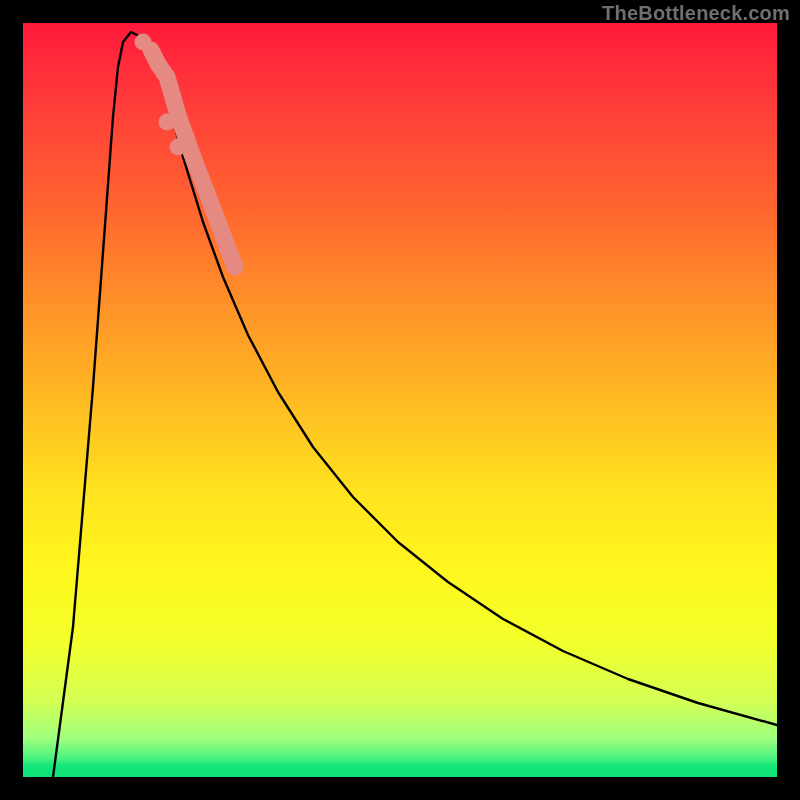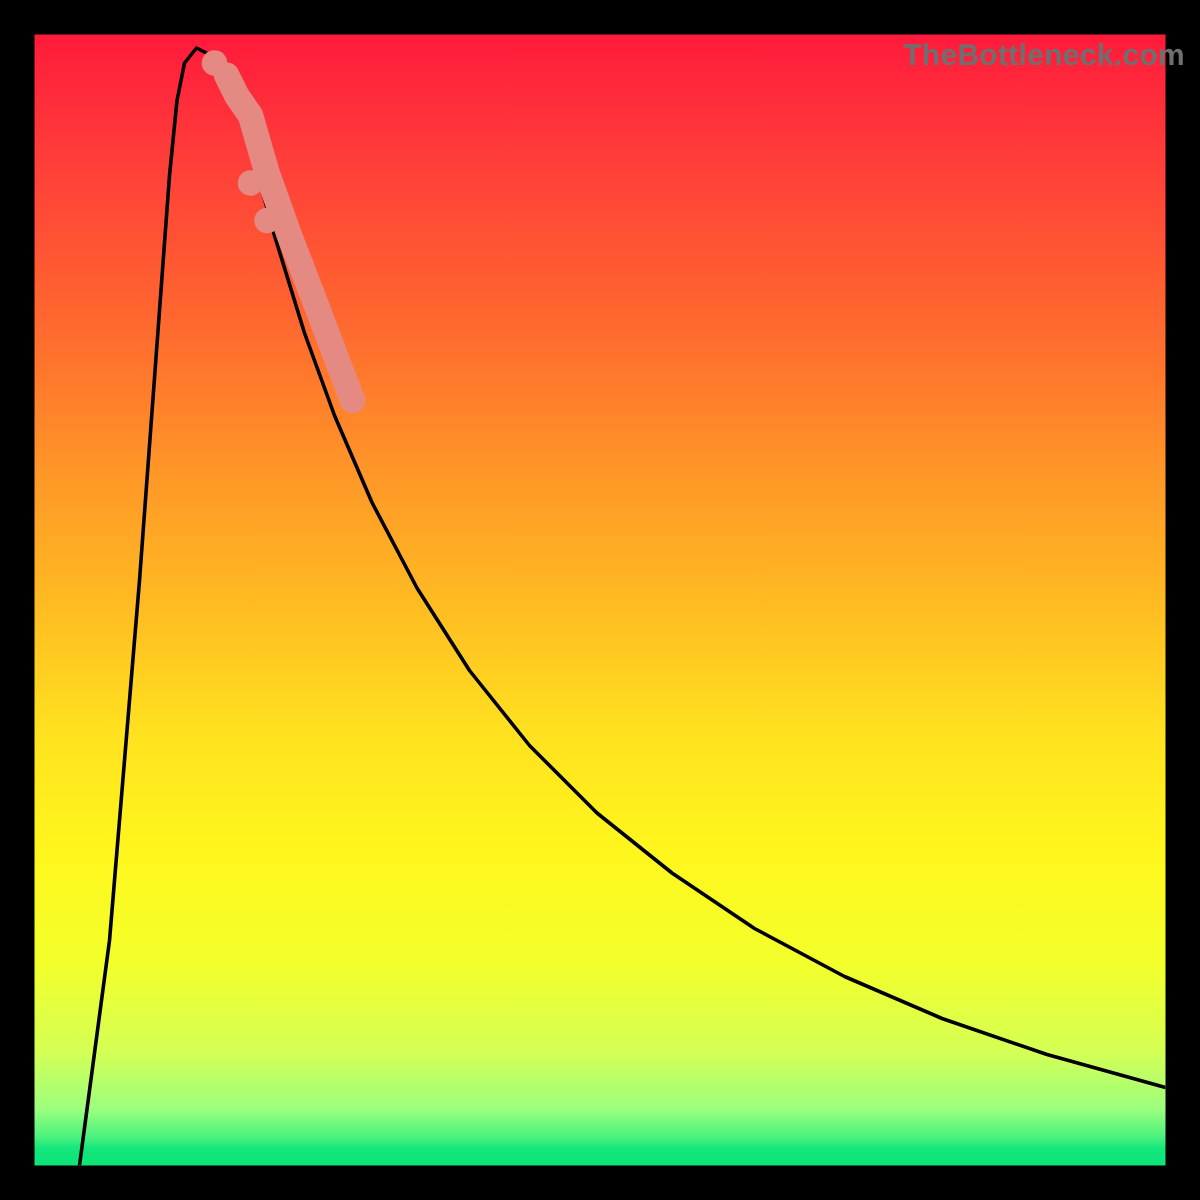--- a/index.html
+++ b/index.html
@@ -49,21 +49,20 @@
     height: 754px;
   }
   .watermark {
     position: absolute;
     top: 2px;
     right: 10px;
     color: #6f6f6f;
     font-size: 20px;
     font-weight: 600;
     letter-spacing: 0.2px;
-    margin-top: 24px;
   }
 </style>
 </head>
 <body>
 
 <div class="frame">
   <div class="plot">
     <svg class="curve-svg" viewBox="0 0 754 754">
 
       <path d="M30.0 754.0 L50.0 604.0 L70.0 364.0 L90.0 94.0 L95.0 44.0 L100.0 19.0 L108.0 9.0 L118.0 14.0 L130.0 34.0 L145.0 79.0 L160.0 134.0 L180.0 199.0 L200.0 254.0 L225.0 312.0 L255.0 369.0 L290.0 424.0 L330.0 474.0 L375.0 519.0 L425.0 559.0 L480.0 596.0 L540.0 628.0 L605.0 656.0 L675.0 680.0 L754.0 702.0" id="curvePath" fill="none" stroke="#000" stroke-width="2.4" stroke-linejoin="round" stroke-linecap="round"></path>

